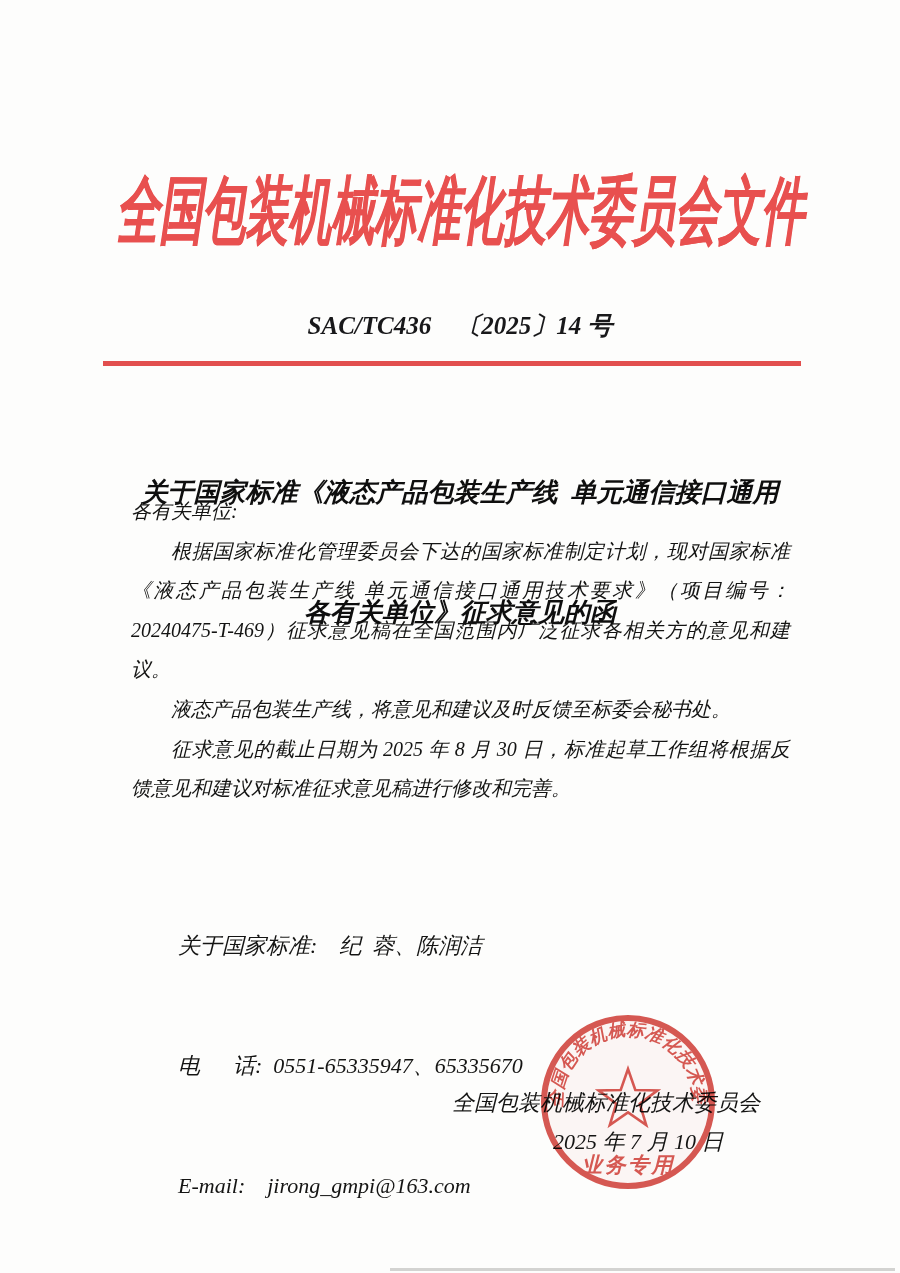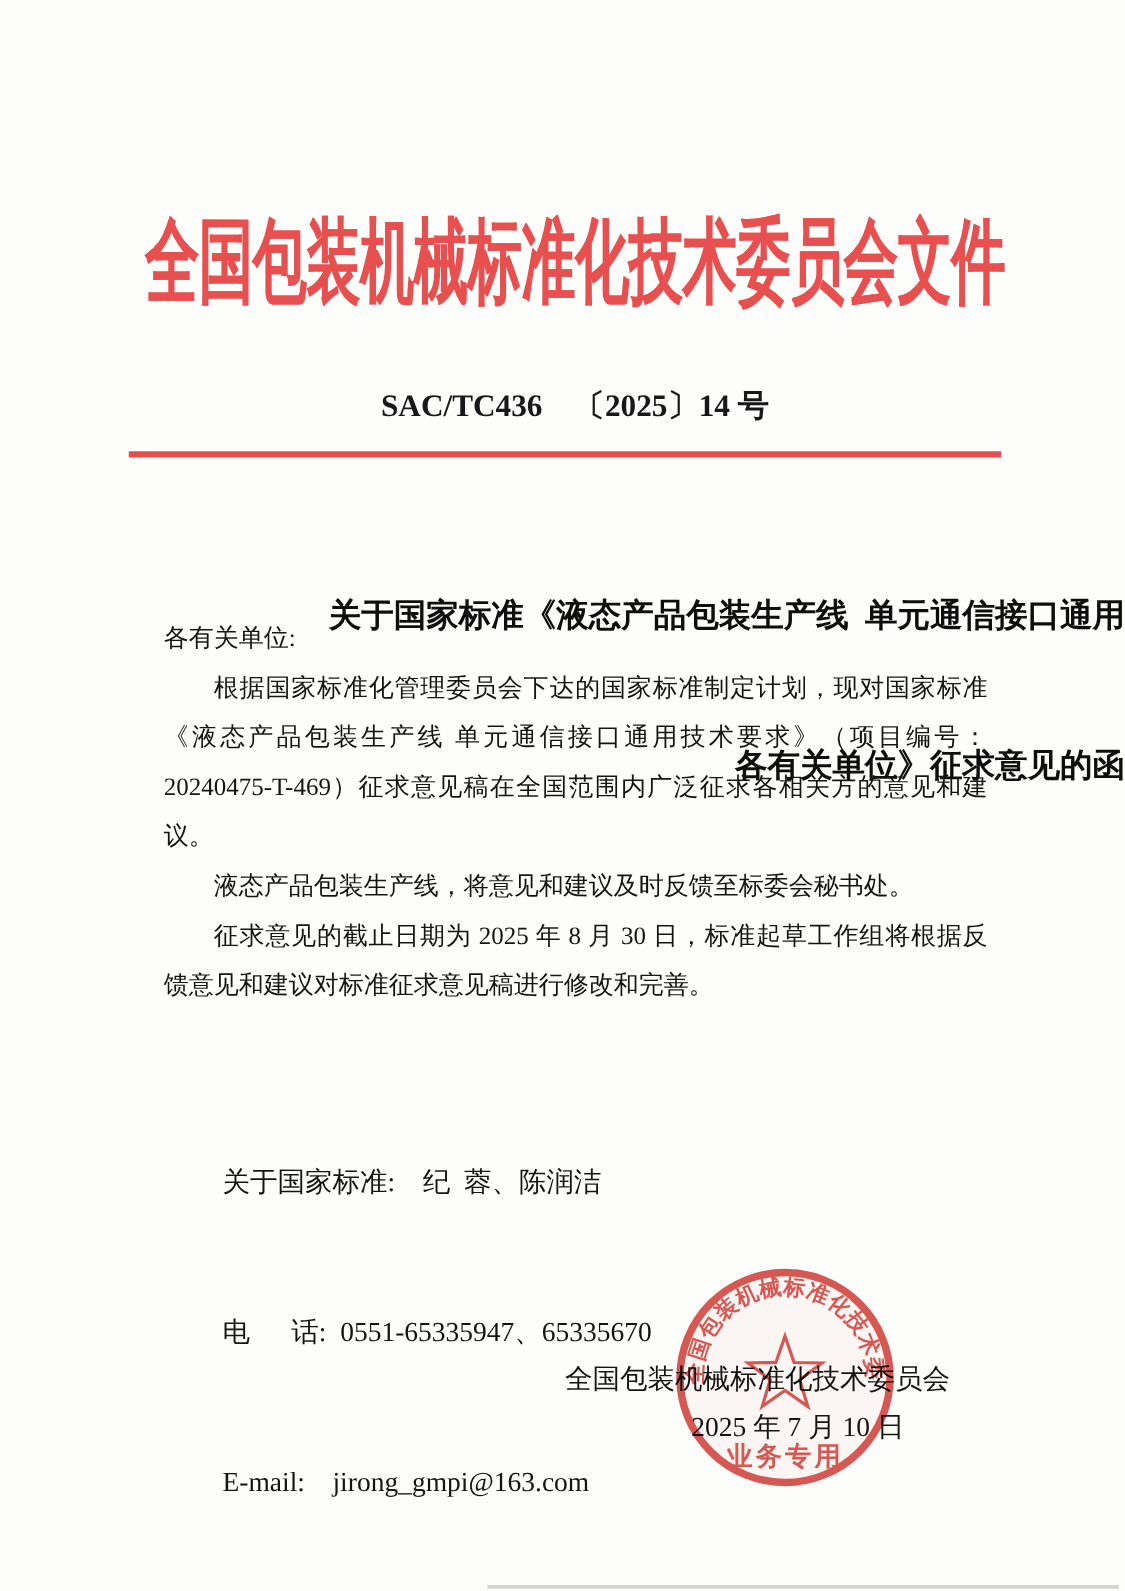--- a/index.html
+++ b/index.html
@@ -8,20 +8,21 @@
     background: #ffffff;
   }
   .page {
     position: relative;
     width: 900px;
     height: 1273px;
     background: #fdfdfc;
     overflow: hidden;
     font-family: "Liberation Serif", "DejaVu Serif", serif;
     color: #161615;
+    font-style: italic;
   }
   
   .header-title {
     position: absolute;
     top: 158px;
     left: 20px;
     width: 880px;
     height: 108px;
     line-height: 108px;
     text-align: center;
@@ -52,21 +53,21 @@
     left: 103px;
     width: 698px;
     height: 5px;
     background: #e24f4e;
   }
   .doc-title {
     position: absolute;
     top: 393px;
     left: 20px;
     width: 880px;
-    text-align: right;
+    text-align: center;
     font-size: 26px;
     font-weight: bold;
     line-height: 40px;
     color: #0e0e0e;
     white-space: pre;
   }
   .letter-body {
     position: absolute;
     top: 492px;
     left: 131px;

